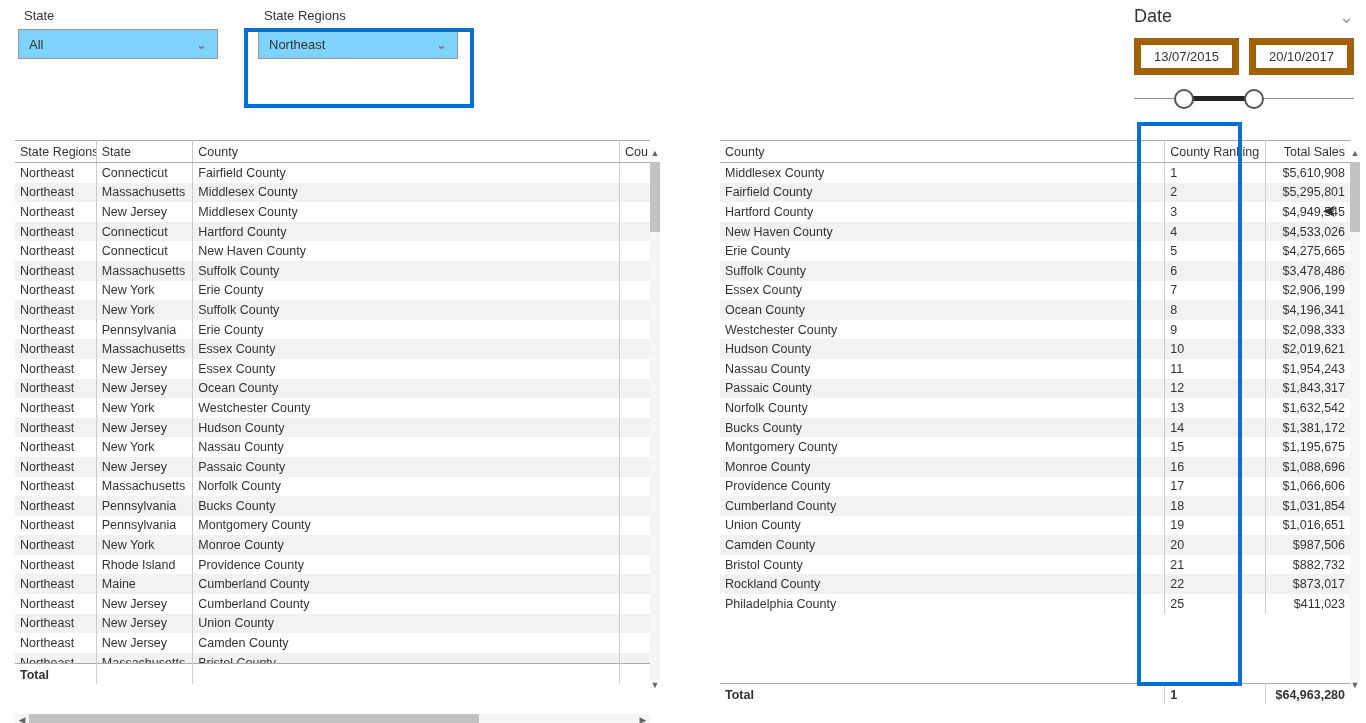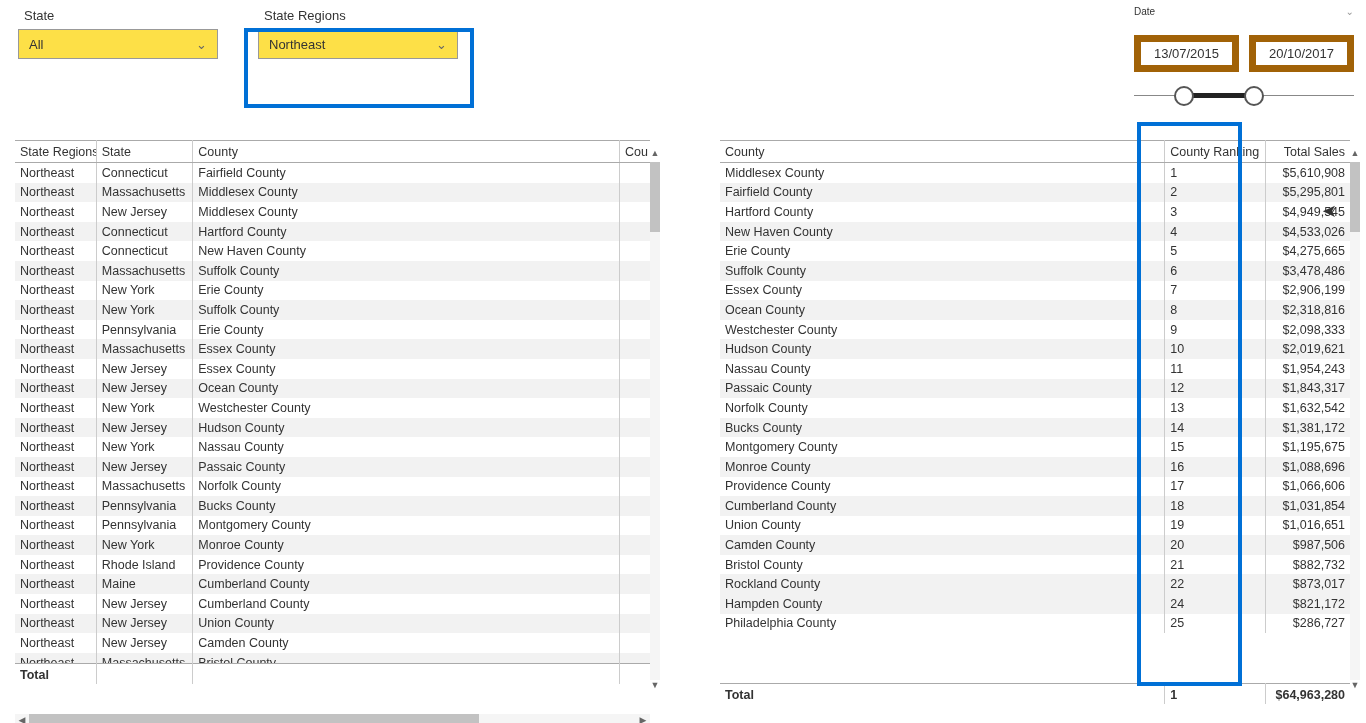--- a/index.html
+++ b/index.html
@@ -1,26 +1,26 @@
 <!DOCTYPE html>
 <html><head>
 <meta charset="utf-8">
 <style>
   * { box-sizing: border-box; margin: 0; padding: 0; font-family: "Segoe UI", Arial, sans-serif; }
   body { background: #fff; width: 1366px; height: 723px; position: relative; overflow: hidden; font-size: 13px; color: #333; }
 
   .filters { position: absolute; top: 8px; left: 18px; display: flex; gap: 40px; }
   .filter-block { display: flex; flex-direction: column; gap: 6px; }
   .filter-label { font-size: 13px; color: #333; margin-left: 6px; }
-  .dropdown { width: 200px; height: 30px; border: 1px solid #999; display: flex; align-items: center; justify-content: space-between; padding: 0 10px; background: #fde047; cursor: pointer; }
+  .dropdown { width: 200px; height: 30px; border: 1px solid #999; display: flex; align-items: center; justify-content: space-between; padding: 0 10px; background: #7dd3fc; cursor: pointer; }
   .dropdown .chev { color: #666; }
   .highlight-box-regions { position: absolute; border: 4px solid #0070d6; left: 244px; top: 28px; width: 230px; height: 80px; pointer-events: none; }
 
   .date-area { position: absolute; top: 6px; right: 12px; width: 220px; }
-  .date-label { font-size: 10px; color: #333; margin-bottom: 18px; }
+  .date-label { font-size: 18px; color: #333; margin-bottom: 11px; }
   .date-label .chev { float: right; color: #999; }
   .date-boxes { display: flex; gap: 10px; }
   .date-box { flex:1; border: 7px solid #a16207; padding: 4px 6px; text-align: center; font-size: 13px; }
   .slider-track { position: relative; margin-top: 14px; height: 22px; }
   .slider-line { position: absolute; top: 9px; left: 0; right: 0; height: 1px; background: #888; }
   .slider-seg { position: absolute; top: 7px; height: 5px; background: #222; left: 48px; width: 70px; }
   .slider-thumb { position: absolute; top: 0; width: 20px; height: 20px; border-radius: 50%; background: #fff; border: 2px solid #555; cursor: pointer; }
   .thumb-a { left: 40px; }
   .thumb-b { left: 110px; }
 
@@ -342,21 +342,21 @@
             <td class="c3 num">$3,478,486</td>
           </tr>
           <tr>
             <td class="c1">Essex County</td>
             <td class="c2 num">7</td>
             <td class="c3 num">$2,906,199</td>
           </tr>
           <tr class="alt">
             <td class="c1">Ocean County</td>
             <td class="c2 num">8</td>
-            <td class="c3 num">$2,318,816</td>
+            <td class="c3 num">$4,196,341</td>
           </tr>
           <tr>
             <td class="c1">Westchester County</td>
             <td class="c2 num">9</td>
             <td class="c3 num">$2,098,333</td>
           </tr>
           <tr class="alt">
             <td class="c1">Hudson County</td>
             <td class="c2 num">10</td>
             <td class="c3 num">$2,019,621</td>
@@ -414,29 +414,24 @@
           <tr>
             <td class="c1">Bristol County</td>
             <td class="c2 num">21</td>
             <td class="c3 num">$882,732</td>
           </tr>
           <tr class="alt">
             <td class="c1">Rockland County</td>
             <td class="c2 num">22</td>
             <td class="c3 num">$873,017</td>
           </tr>
-          <tr class="alt">
-            <td class="c1">Hampden County</td>
-            <td class="c2 num">24</td>
-            <td class="c3 num">$821,172</td>
-          </tr>
           <tr>
             <td class="c1">Philadelphia County</td>
             <td class="c2 num">25</td>
-            <td class="c3 num">$286,727</td>
+            <td class="c3 num">$411,023</td>
           </tr>
         </tbody>
       </table>
   </div>
   <table class="tbl">
       <tfoot>
         <tr>
     <td class="c1" style="font-weight:700">Total</td>
     <td class="c2 num" style="font-weight:700">1</td>
     <td class="c3 num" style="font-weight:700">$64,963,280</td>

